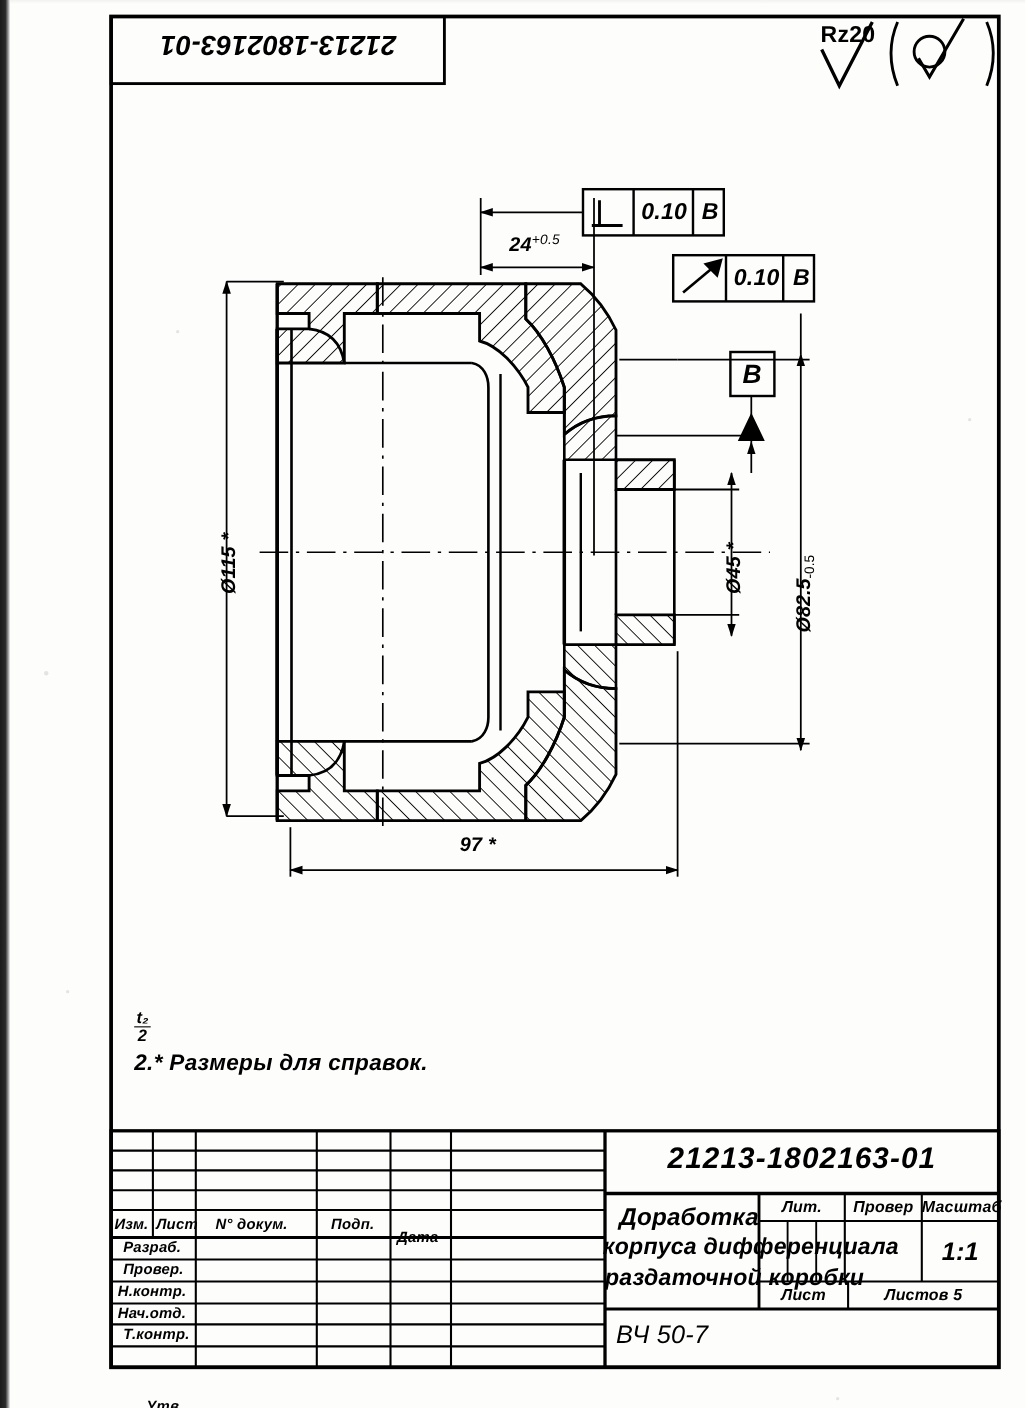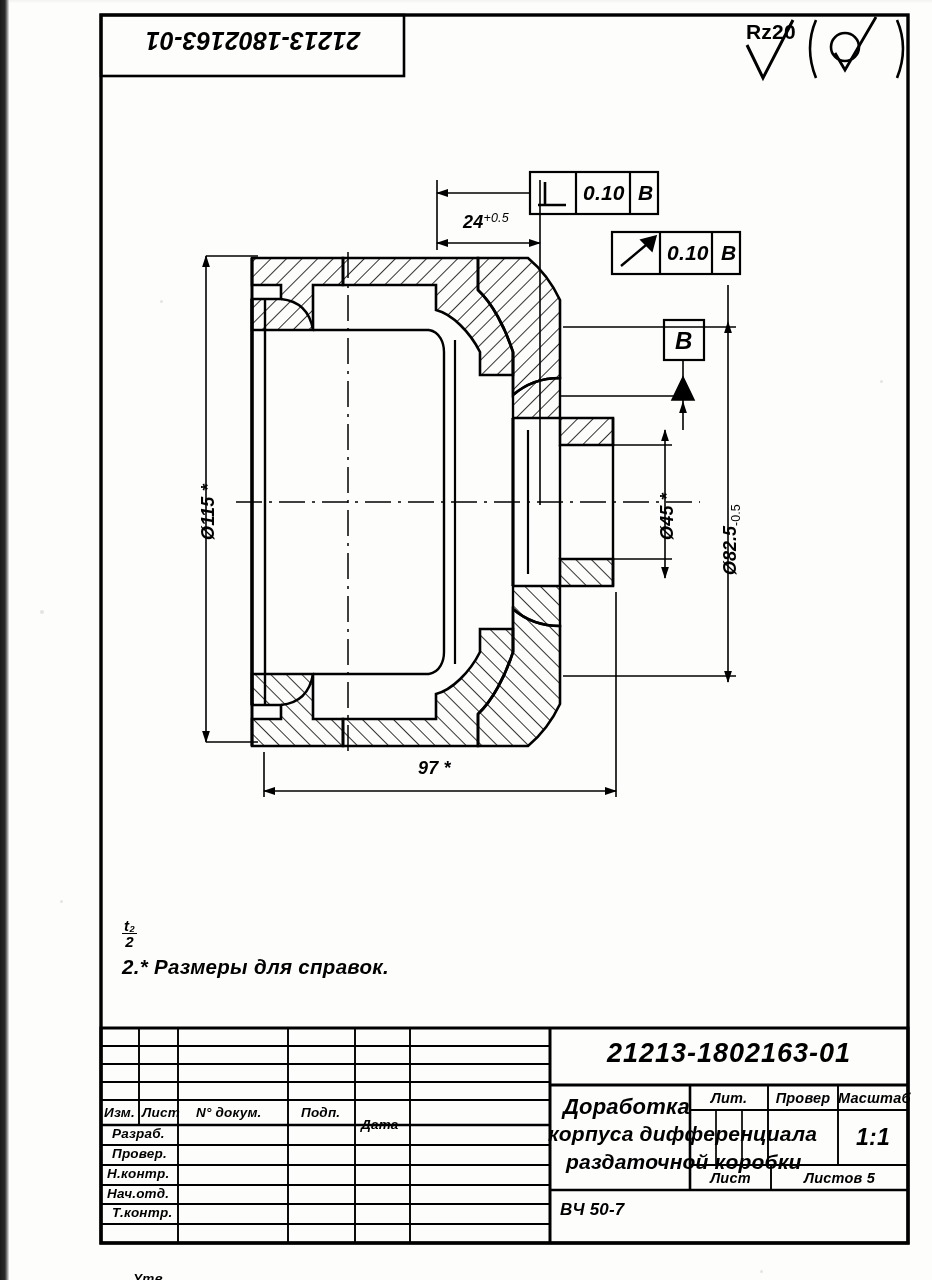--- a/index.html
+++ b/index.html
@@ -286,23 +286,23 @@
   <div class="lbl tb" style="left:112px;top:1146px;">Провер.</div>
   <div class="lbl tb" style="left:107px;top:1166px;">Н.контр.</div>
   <div class="lbl tb" style="left:107px;top:1186px;">Нач.отд.</div>
   <div class="lbl tb" style="left:112px;top:1205px;text-align:right;">Т.контр.</div>
   <div class="lbl tb" style="left:133px;top:1271px;">Утв.</div>
 
   <div class="lbl" style="left:550px;top:1038px;width:358px;text-align:center;font-size:27px;font-weight:600;letter-spacing:1px;">21213-1802163-01</div>
 
   <div class="lbl" style="left:550px;top:1094px;width:140px;text-align:right;font-size:22px;font-weight:600;">Доработка</div>
   <div class="lbl" style="left:548px;top:1122px;width:144px;text-align:center;font-size:21px;font-weight:600;">корпуса дифференциала</div>
-  <div class="lbl" style="left:550px;top:1150px;width:142px;font-size:21px;font-weight:600;margin-left:16px;">раздаточной  коробки</div>
-
-  <div class="lbl" style="left:560px;top:1200px;font-size:17px;font-weight:700;">ВЧ 50-7</div>
+  <div class="lbl" style="left:550px;top:1150px;width:142px;font-size:21px;font-weight:600;">раздаточной  коробки</div>
+
+  <div class="lbl" style="left:560px;top:1200px;font-size:23px;font-weight:400;">ВЧ 50-7</div>
 
   <div class="lbl tb" style="left:690px;top:1090px;width:78px;text-align:center;font-size:14.5px;">Лит.</div>
   <div class="lbl tb" style="left:768px;top:1090px;width:70px;text-align:center;font-size:14.5px;">Провер</div>
   <div class="lbl tb" style="left:838px;top:1090px;width:70px;text-align:center;font-size:14.5px;">Масштаб</div>
   <div class="lbl" style="left:838px;top:1124px;width:70px;text-align:center;font-size:23px;font-weight:600;">1:1</div>
   <div class="lbl tb" style="left:690px;top:1170px;width:81px;text-align:center;font-size:14.5px;">Лист</div>
   <div class="lbl tb" style="left:771px;top:1170px;width:137px;text-align:center;font-size:14.5px;">Листов 5</div>
 
 </div>
 

